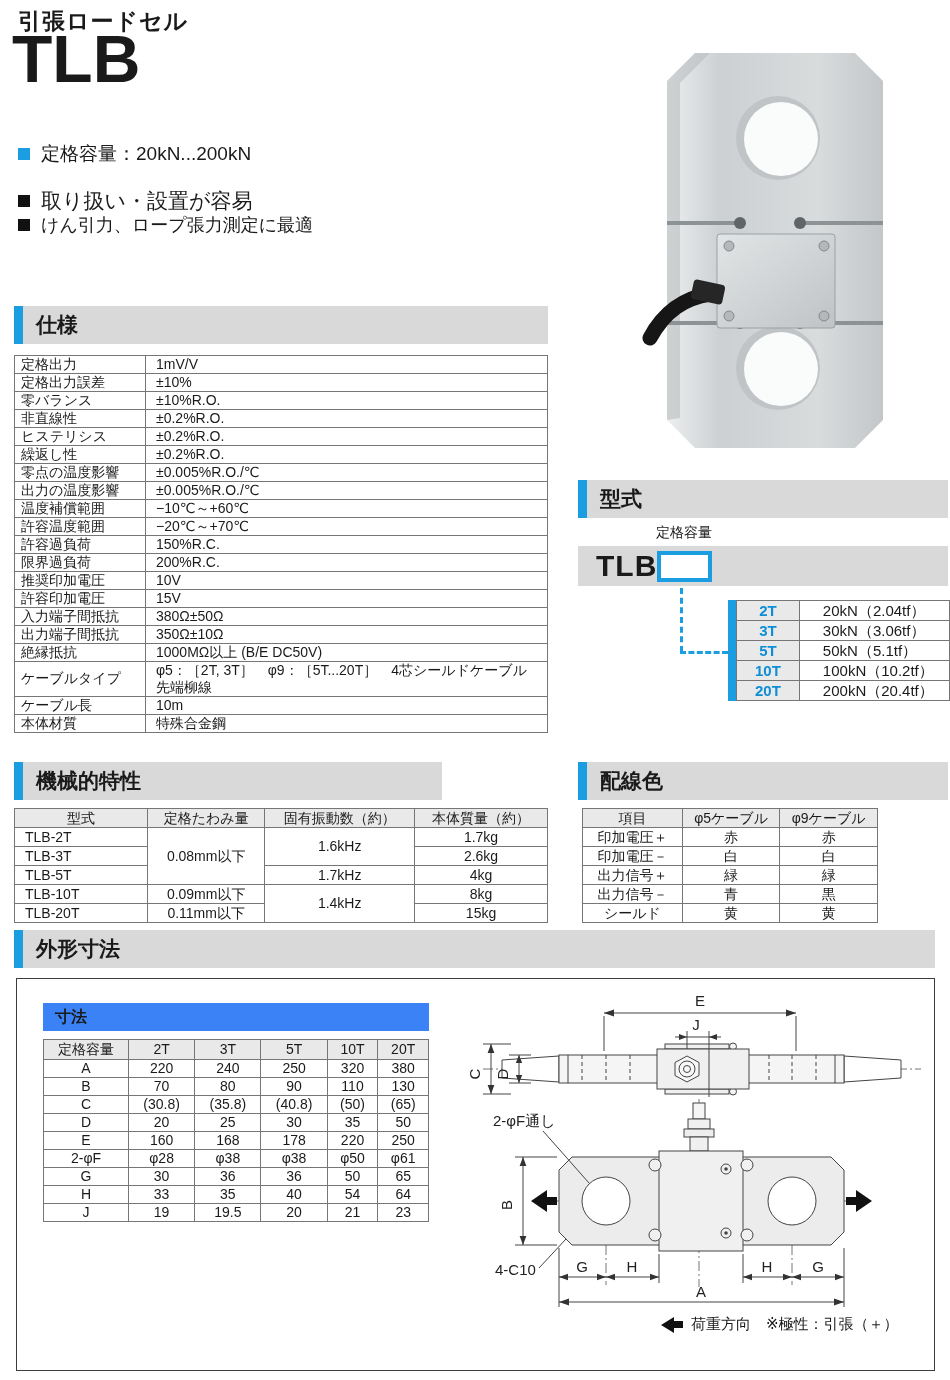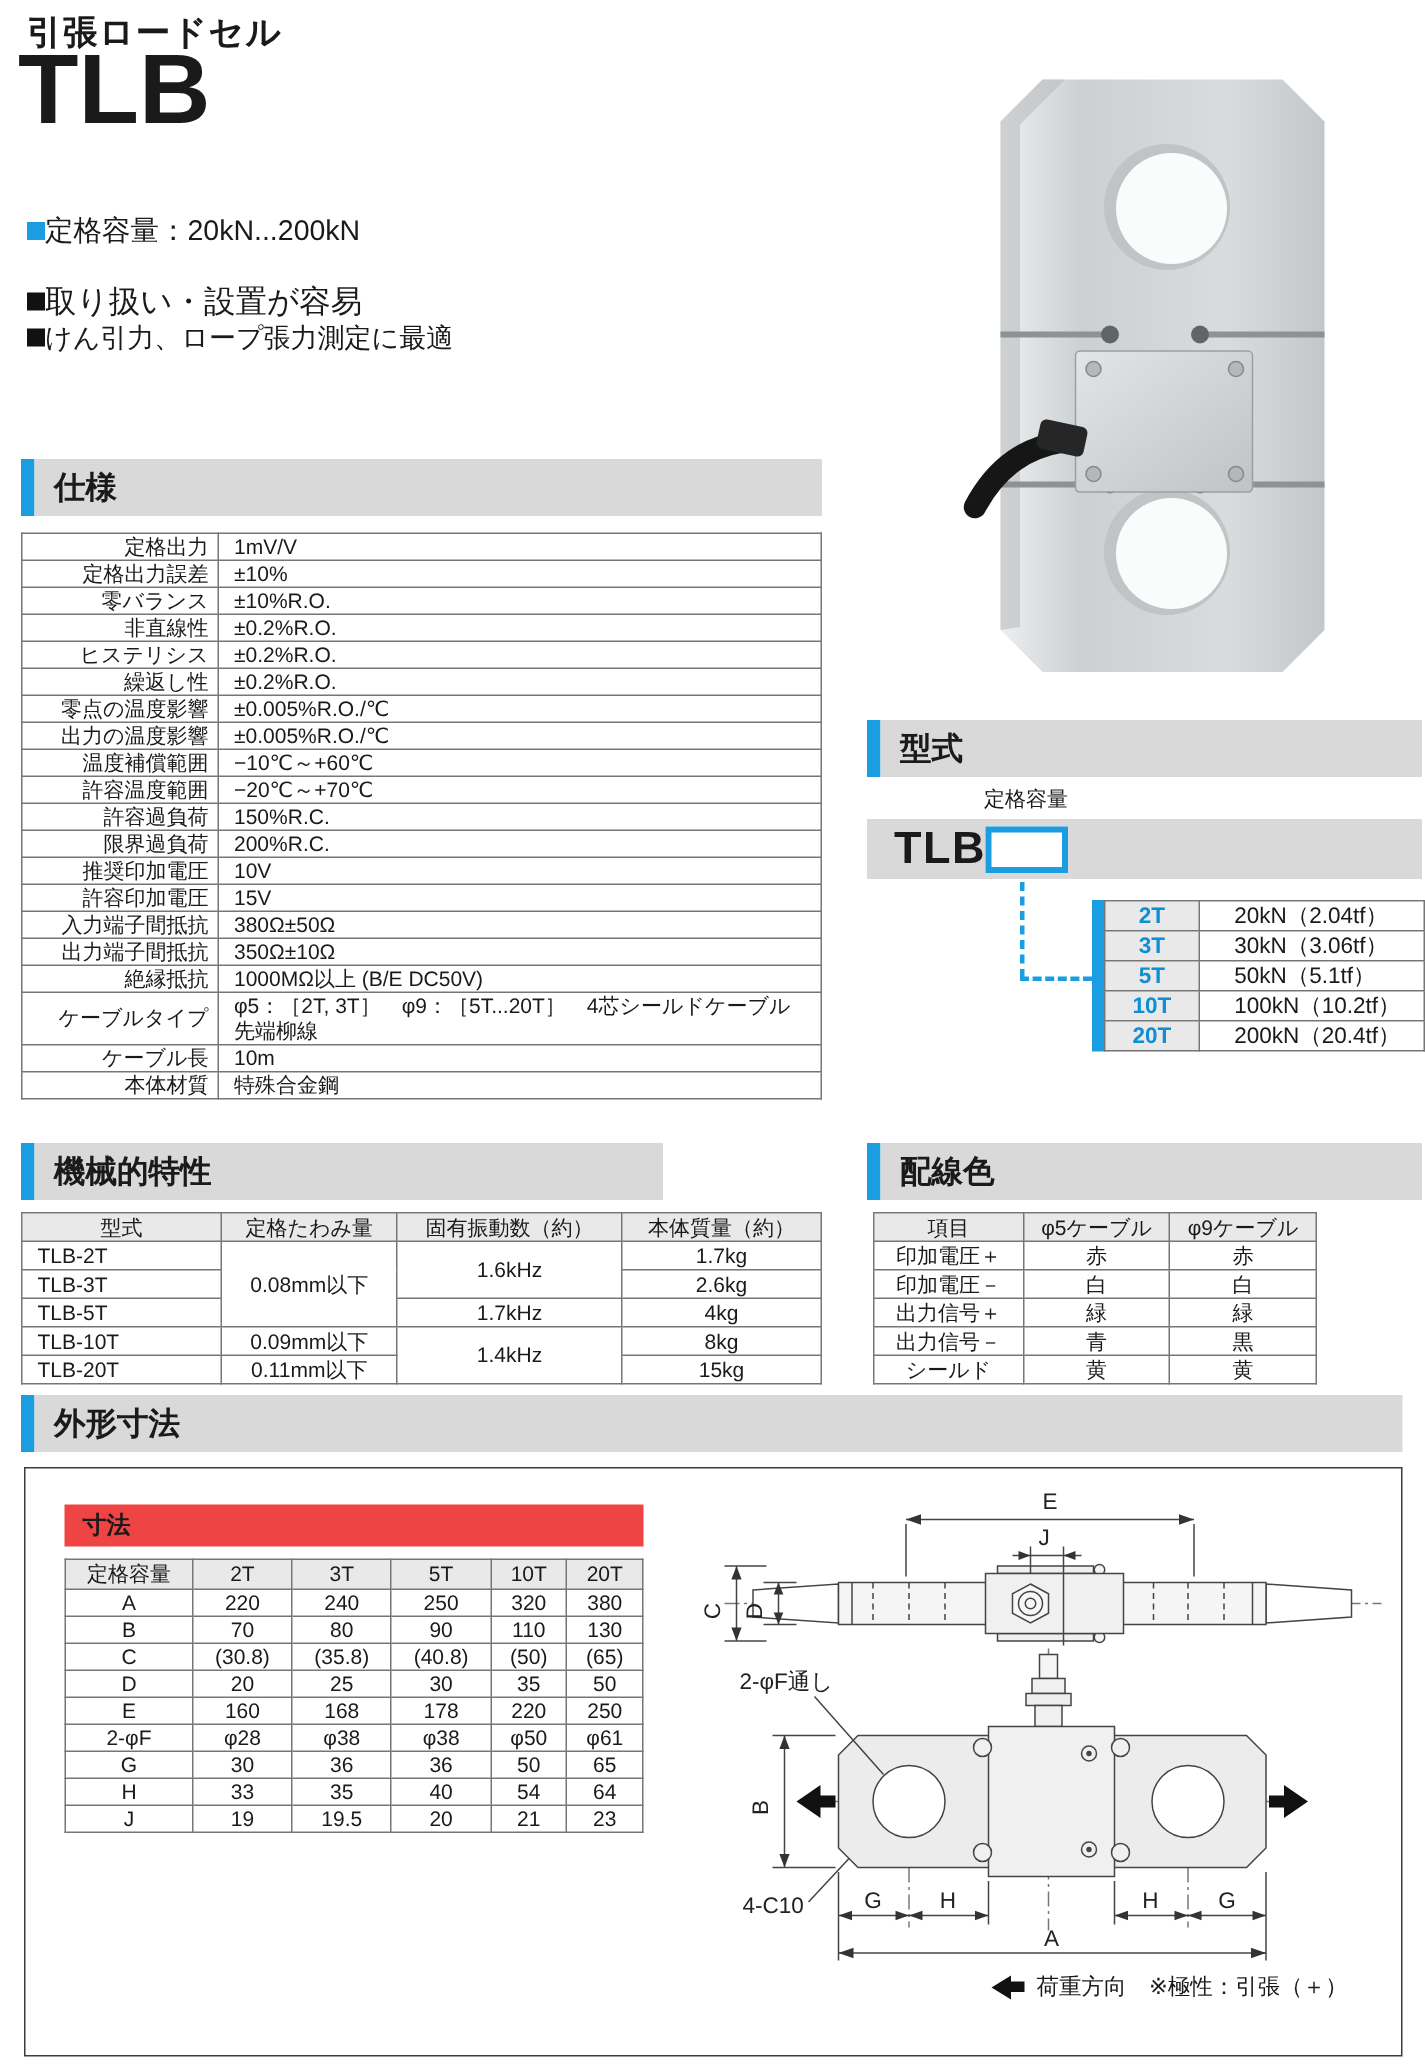--- a/index.html
+++ b/index.html
@@ -2,21 +2,21 @@
 <html><head>
 <meta charset="utf-8">
 <style>
   html,body{margin:0;padding:0;background:#fff;}
   body{font-family:"Liberation Sans","DejaVu Sans",sans-serif;color:#1a1a1a;}
   .page{position:relative;width:950px;height:1380px;background:#fff;overflow:hidden;}
 
   
   .suptitle{position:absolute;left:18px;top:6px;font-size:23px;font-weight:600;letter-spacing:1px;}
   .title{position:absolute;left:12px;top:26px;font-size:66px;font-weight:bold;line-height:1;letter-spacing:0;}
-  .feature{position:absolute;left:18px;display:flex;align-items:center;font-size:19px;}
+  .feature{position:absolute;left:18px;display:flex;align-items:center;gap:11px;font-size:19px;}
   .feature .sq{width:12px;height:12px;background:#111;flex:0 0 auto;}
   .feature .sq.accent{background:#1B9DE2;}
   #feat-0{top:141px;}
   #feat-1{top:187px;font-size:21px;}
   #feat-2{top:213px;font-size:18px;}
 
   
   .sec{position:absolute;height:38px;display:flex;}
   .sec .bar{width:9px;background:#1B9DE2;}
   .sec .label{flex:1;background:#D9D9D9;font-size:21px;font-weight:bold;display:flex;align-items:center;padding-left:13px;}
@@ -25,21 +25,21 @@
   #sec-mech{left:14px;top:762px;width:428px;}
   #sec-wiring{left:578px;top:762px;width:370px;}
   #sec-outline{left:14px;top:930px;width:921px;}
 
   table{border-collapse:collapse;background:#fff;}
   td,th{border:1px solid #767676;font-size:14px;font-weight:normal;padding:0 6px;line-height:1.2;}
 
   
   .spec{position:absolute;left:14px;top:355px;width:534px;border:1px solid #4a4a4a;}
   .spec td{height:17px;}
-  .spec td.lab{width:118px;text-align:right;}
+  .spec td.lab{width:118px;}
   .spec td.val{white-space:pre-line;padding-left:10px;}
 
   
   .cap-label{position:absolute;left:656px;top:524px;font-size:14px;}
   .model-strip{position:absolute;left:578px;top:546px;width:370px;height:40px;background:#D9D9D9;}
   .model-prefix{position:absolute;left:596px;top:549px;font-size:30px;font-weight:bold;letter-spacing:1px;}
   .model-box{position:absolute;left:657px;top:551px;width:47px;height:23px;background:#fff;border:4px solid #1B9DE2;}
   .dash-v{position:absolute;left:680px;top:588px;height:64px;border-left:3px dashed #1B9DE2;}
   .dash-h{position:absolute;left:680px;top:651px;width:48px;border-top:3px dashed #1B9DE2;}
   .cap-wrap{position:absolute;left:728px;top:600px;display:flex;}
@@ -56,21 +56,21 @@
   .mech td.mcol{text-align:left;padding-left:10px;width:116px;}
 
   
   .wire{position:absolute;left:582px;top:808px;width:296px;border:1px solid #14b8a6;}
   .wire th{height:18px;background:#e9e9e9;width:97px;}
   .wire th:first-child{width:100px;}
   .wire td{height:18px;text-align:center;}
 
   
   .obox{position:absolute;left:16px;top:978px;width:917px;height:391px;border:1px solid #3c3c3c;background:#fff;}
-  .sub-strip{position:absolute;left:26px;top:24px;width:386px;height:28px;background:#ef4444;display:flex;align-items:center;padding-left:12px;font-weight:bold;font-size:16px;box-sizing:border-box;}
+  .sub-strip{position:absolute;left:26px;top:24px;width:386px;height:28px;background:#3b82f6;display:flex;align-items:center;padding-left:12px;font-weight:bold;font-size:16px;box-sizing:border-box;}
   .dim{position:absolute;left:26px;top:60px;width:386px;border:1px solid #4a4a4a;}
   .dim th{height:19px;background:#e9e9e9;text-align:center;}
   .dim th:first-child{width:72px;}
   .dim td{height:17px;text-align:center;}
   .drawing{position:absolute;left:452px;top:6px;}
   .note{position:absolute;left:644px;top:336px;font-size:15px;display:flex;align-items:center;white-space:pre;}
   .arr-tri{width:0;height:0;border-top:8px solid transparent;border-bottom:8px solid transparent;border-right:13px solid #111;}
   .arr-tail{width:9px;height:7px;background:#111;margin-right:8px;}
 
   .photo{position:absolute;left:640px;top:46px;}

